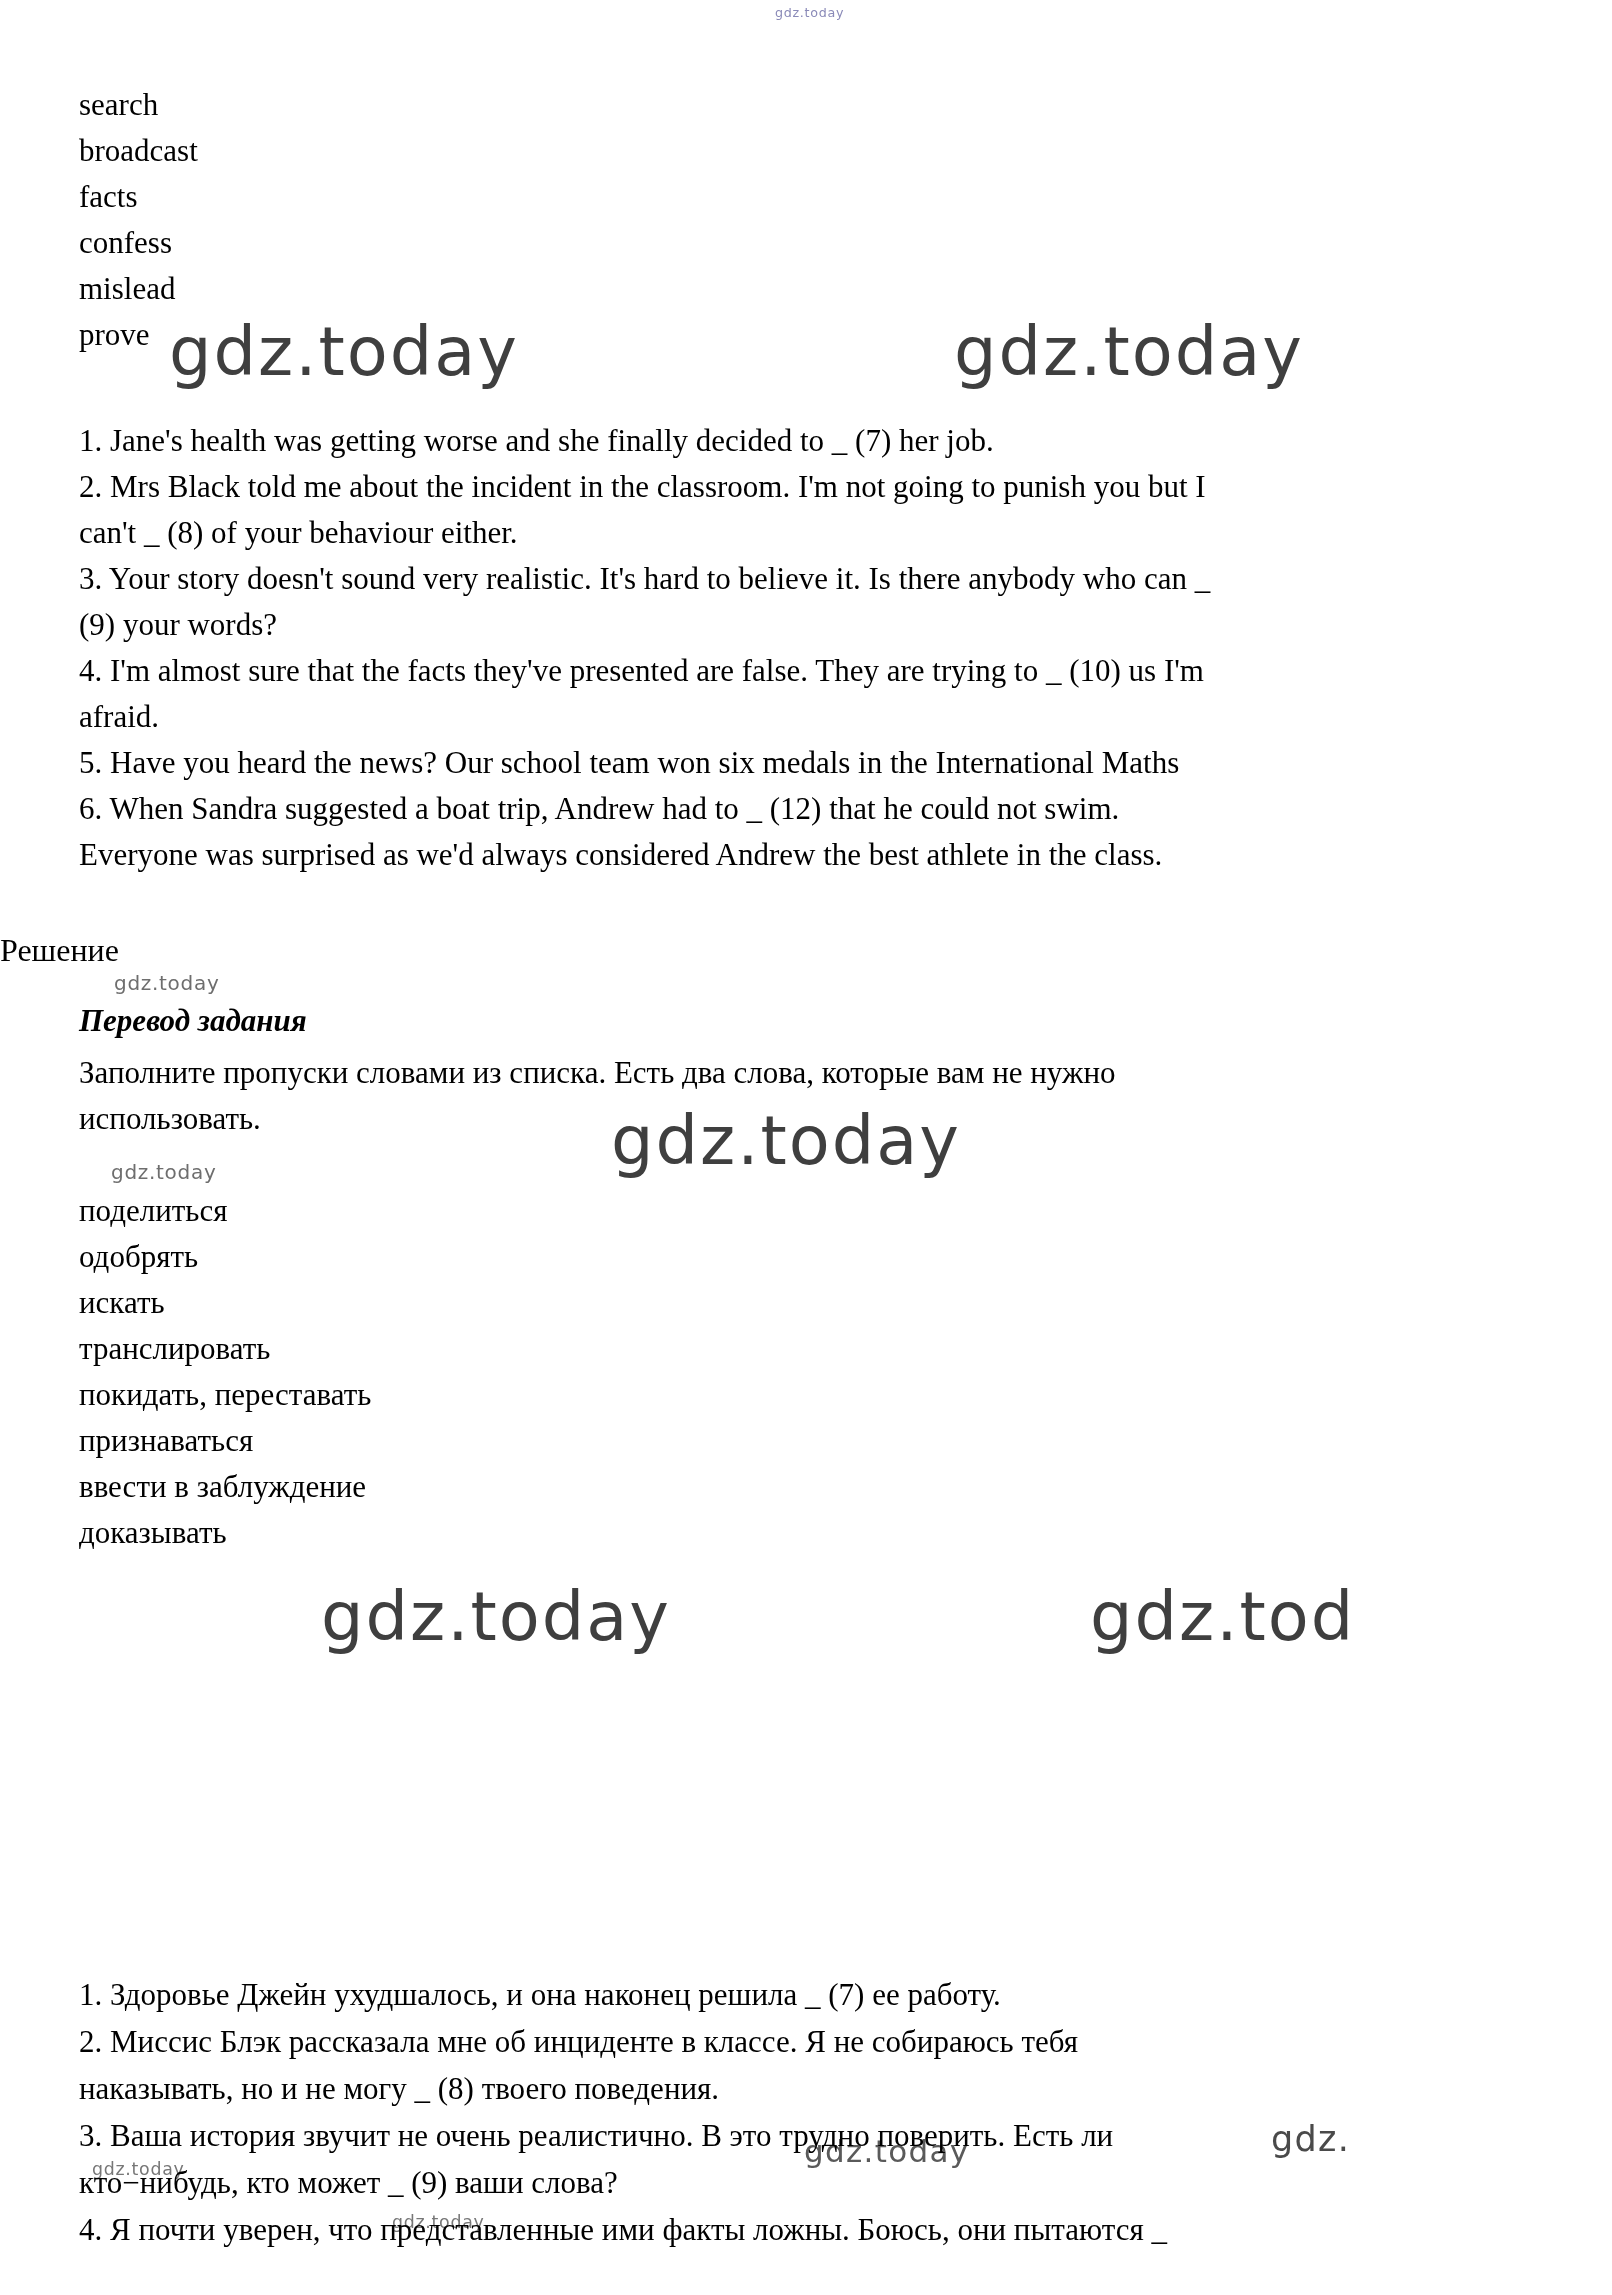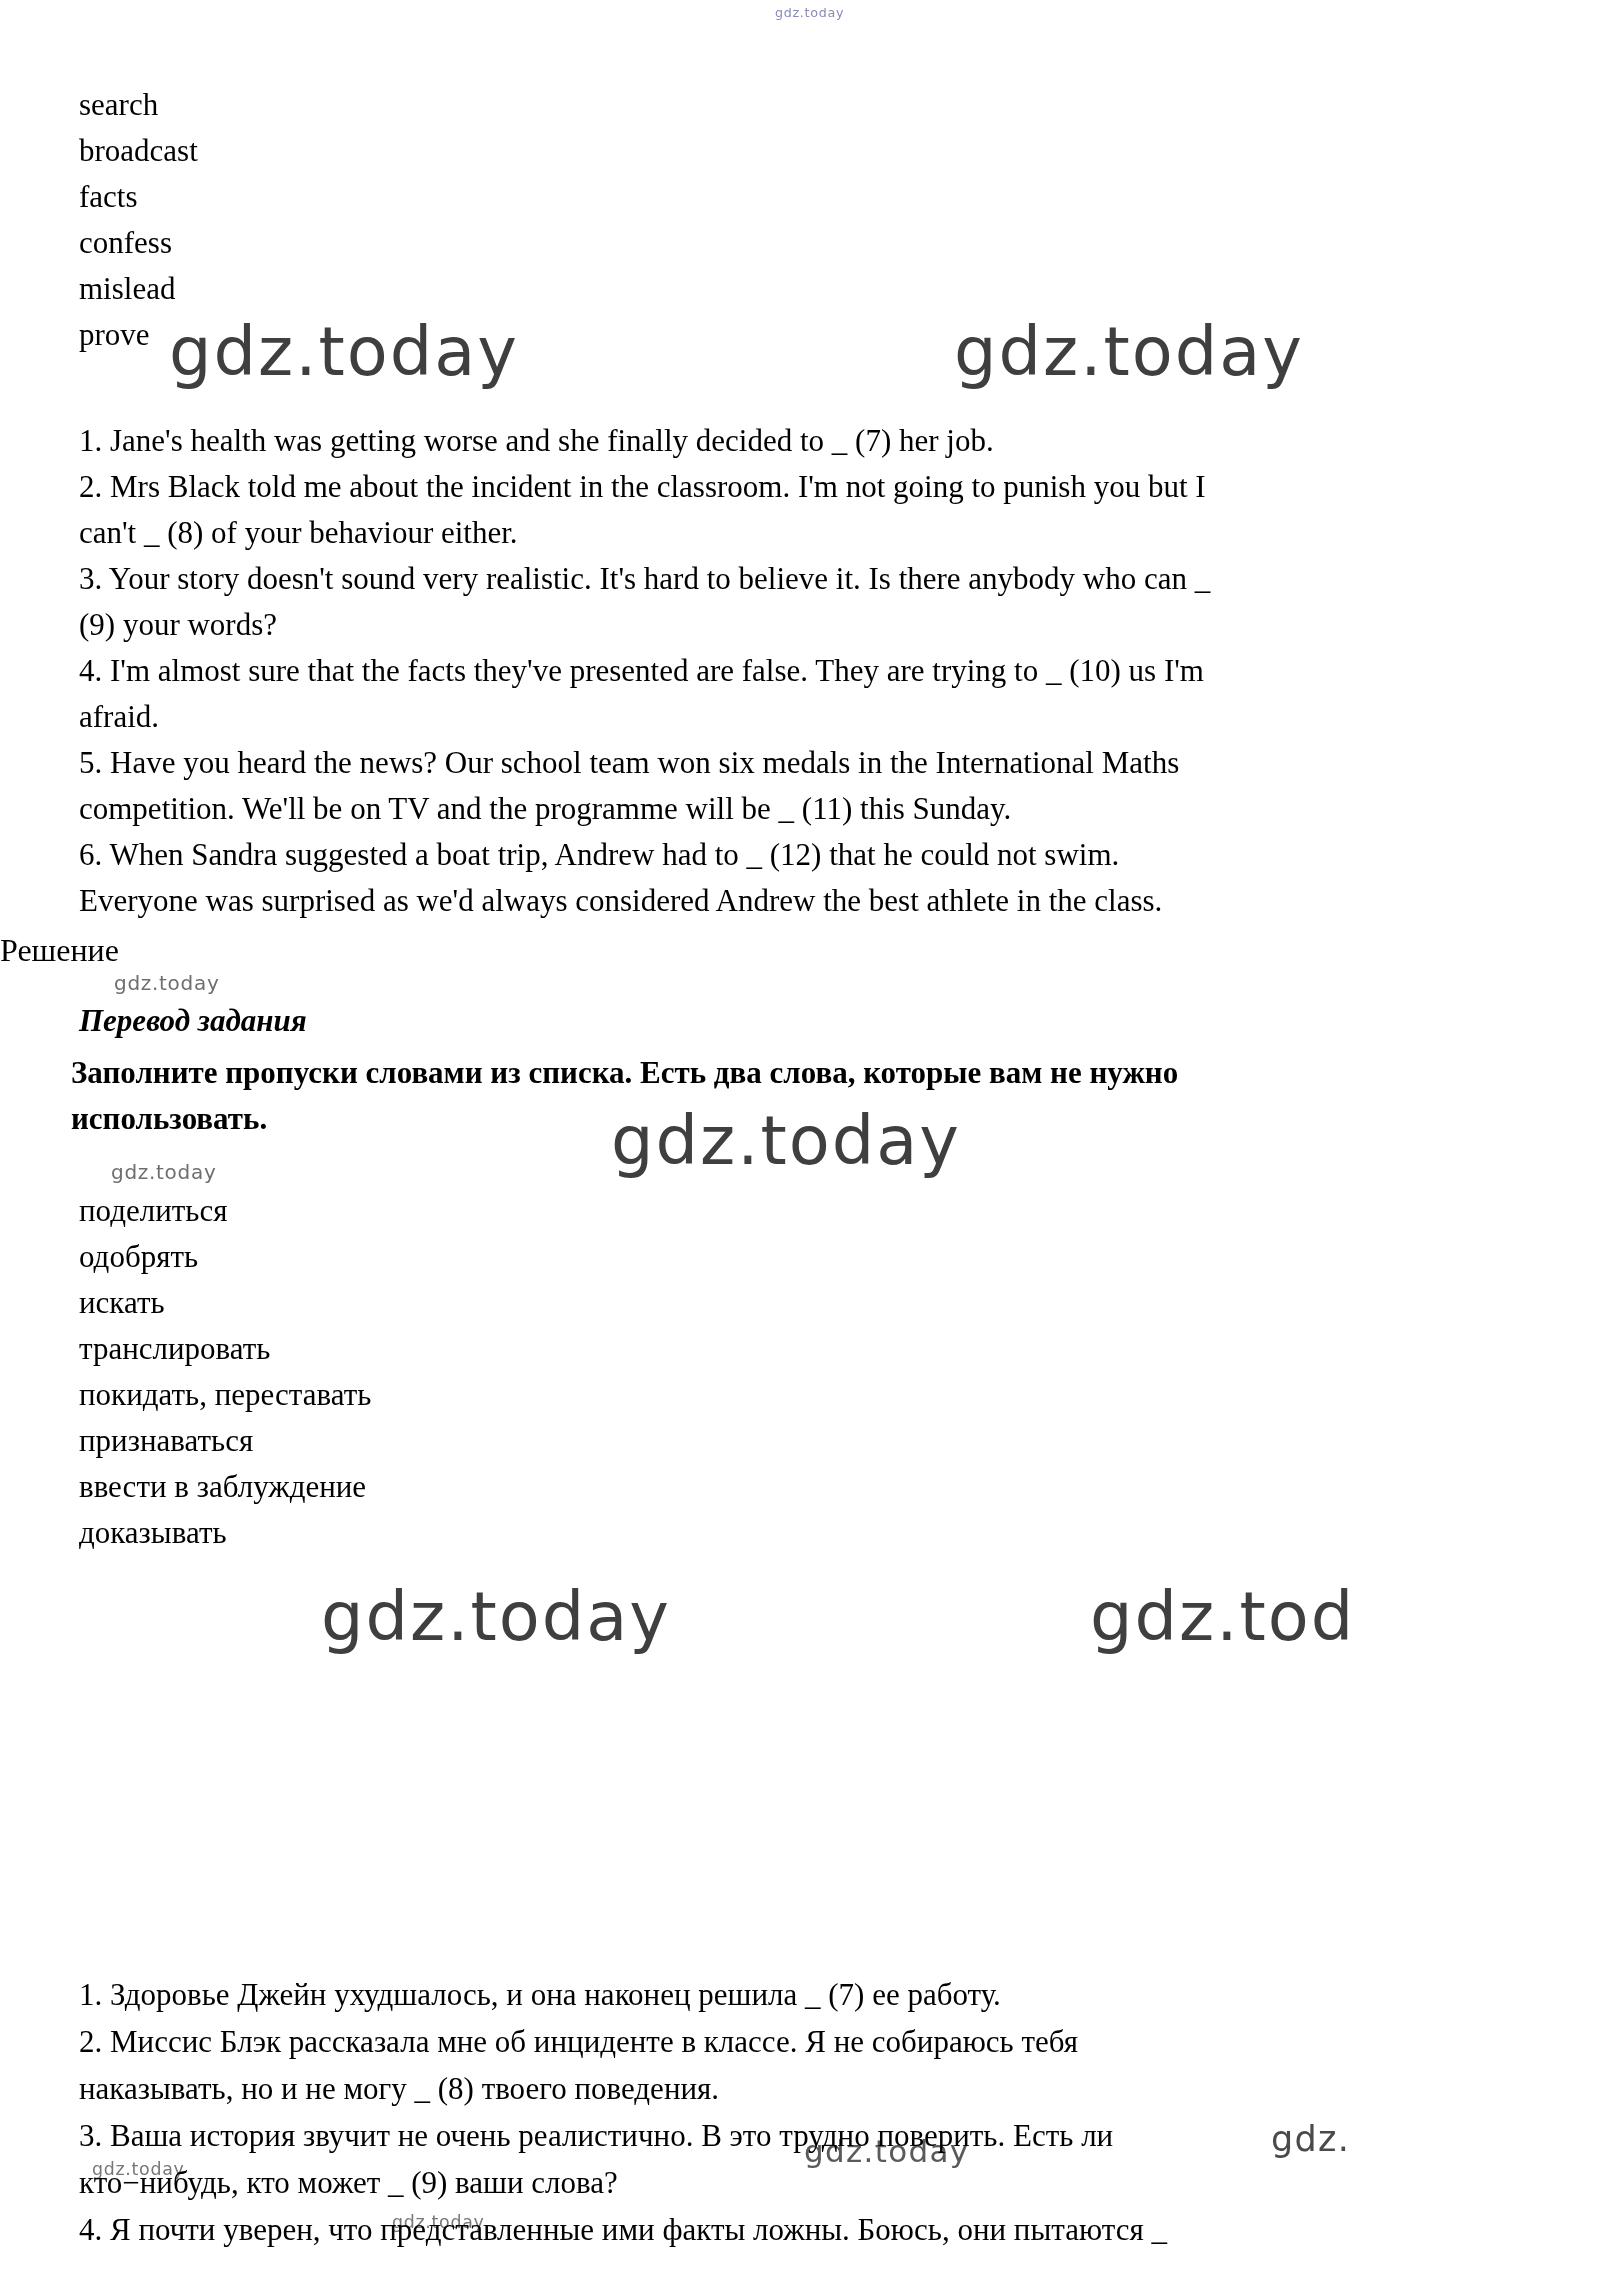--- a/index.html
+++ b/index.html
@@ -88,30 +88,29 @@
 
   <div class="abs text-block" style="left:79px; top:418px;">
     <div class="line">1. Jane's health was getting worse and she finally decided to _ (7) her job.</div>
     <div class="line">2. Mrs Black told me about the incident in the classroom. I'm not going to punish you but I</div>
     <div class="line">can't _ (8) of your behaviour either.</div>
     <div class="line">3.  Your story doesn't sound very realistic. It's hard to believe it. Is there anybody who can _</div>
     <div class="line">(9) your words?</div>
     <div class="line">4. I'm almost sure that the facts they've presented are false. They are trying to _ (10) us I'm</div>
     <div class="line">afraid.</div>
     <div class="line">5. Have you heard the news? Our school team won six medals in the International Maths</div>
-    <div class="line">competition. We'll be on TV and the programme will be _ (11) this Sunday.</div>
     <div class="line">6. When Sandra suggested a boat trip, Andrew had to _ (12) that he could not swim.</div>
     <div class="line">Everyone was surprised as we'd always considered Andrew the best athlete in the class.</div>
   </div>
 
   <div class="abs heading-center" style="top:932px;">Решение</div>
 
   <div class="abs title-bold-italic" style="left:79px; top:1003px;">Перевод задания</div>
 
-  <div class="abs text-block" style="left:71px; top:1050px; line-height:46px;font-weight:bold;">
+  <div class="abs text-block" style="left:79px; top:1050px; line-height:46px;">
     <div class="line">Заполните пропуски словами из списка. Есть два слова, которые вам не нужно</div>
     <div class="line">использовать.</div>
   </div>
 
   <div class="abs text-block" style="left:79px; top:1188px;">
     <div class="line">поделиться</div>
     <div class="line">одобрять</div>
     <div class="line">искать</div>
     <div class="line">транслировать</div>
     <div class="line">покидать, переставать</div>

